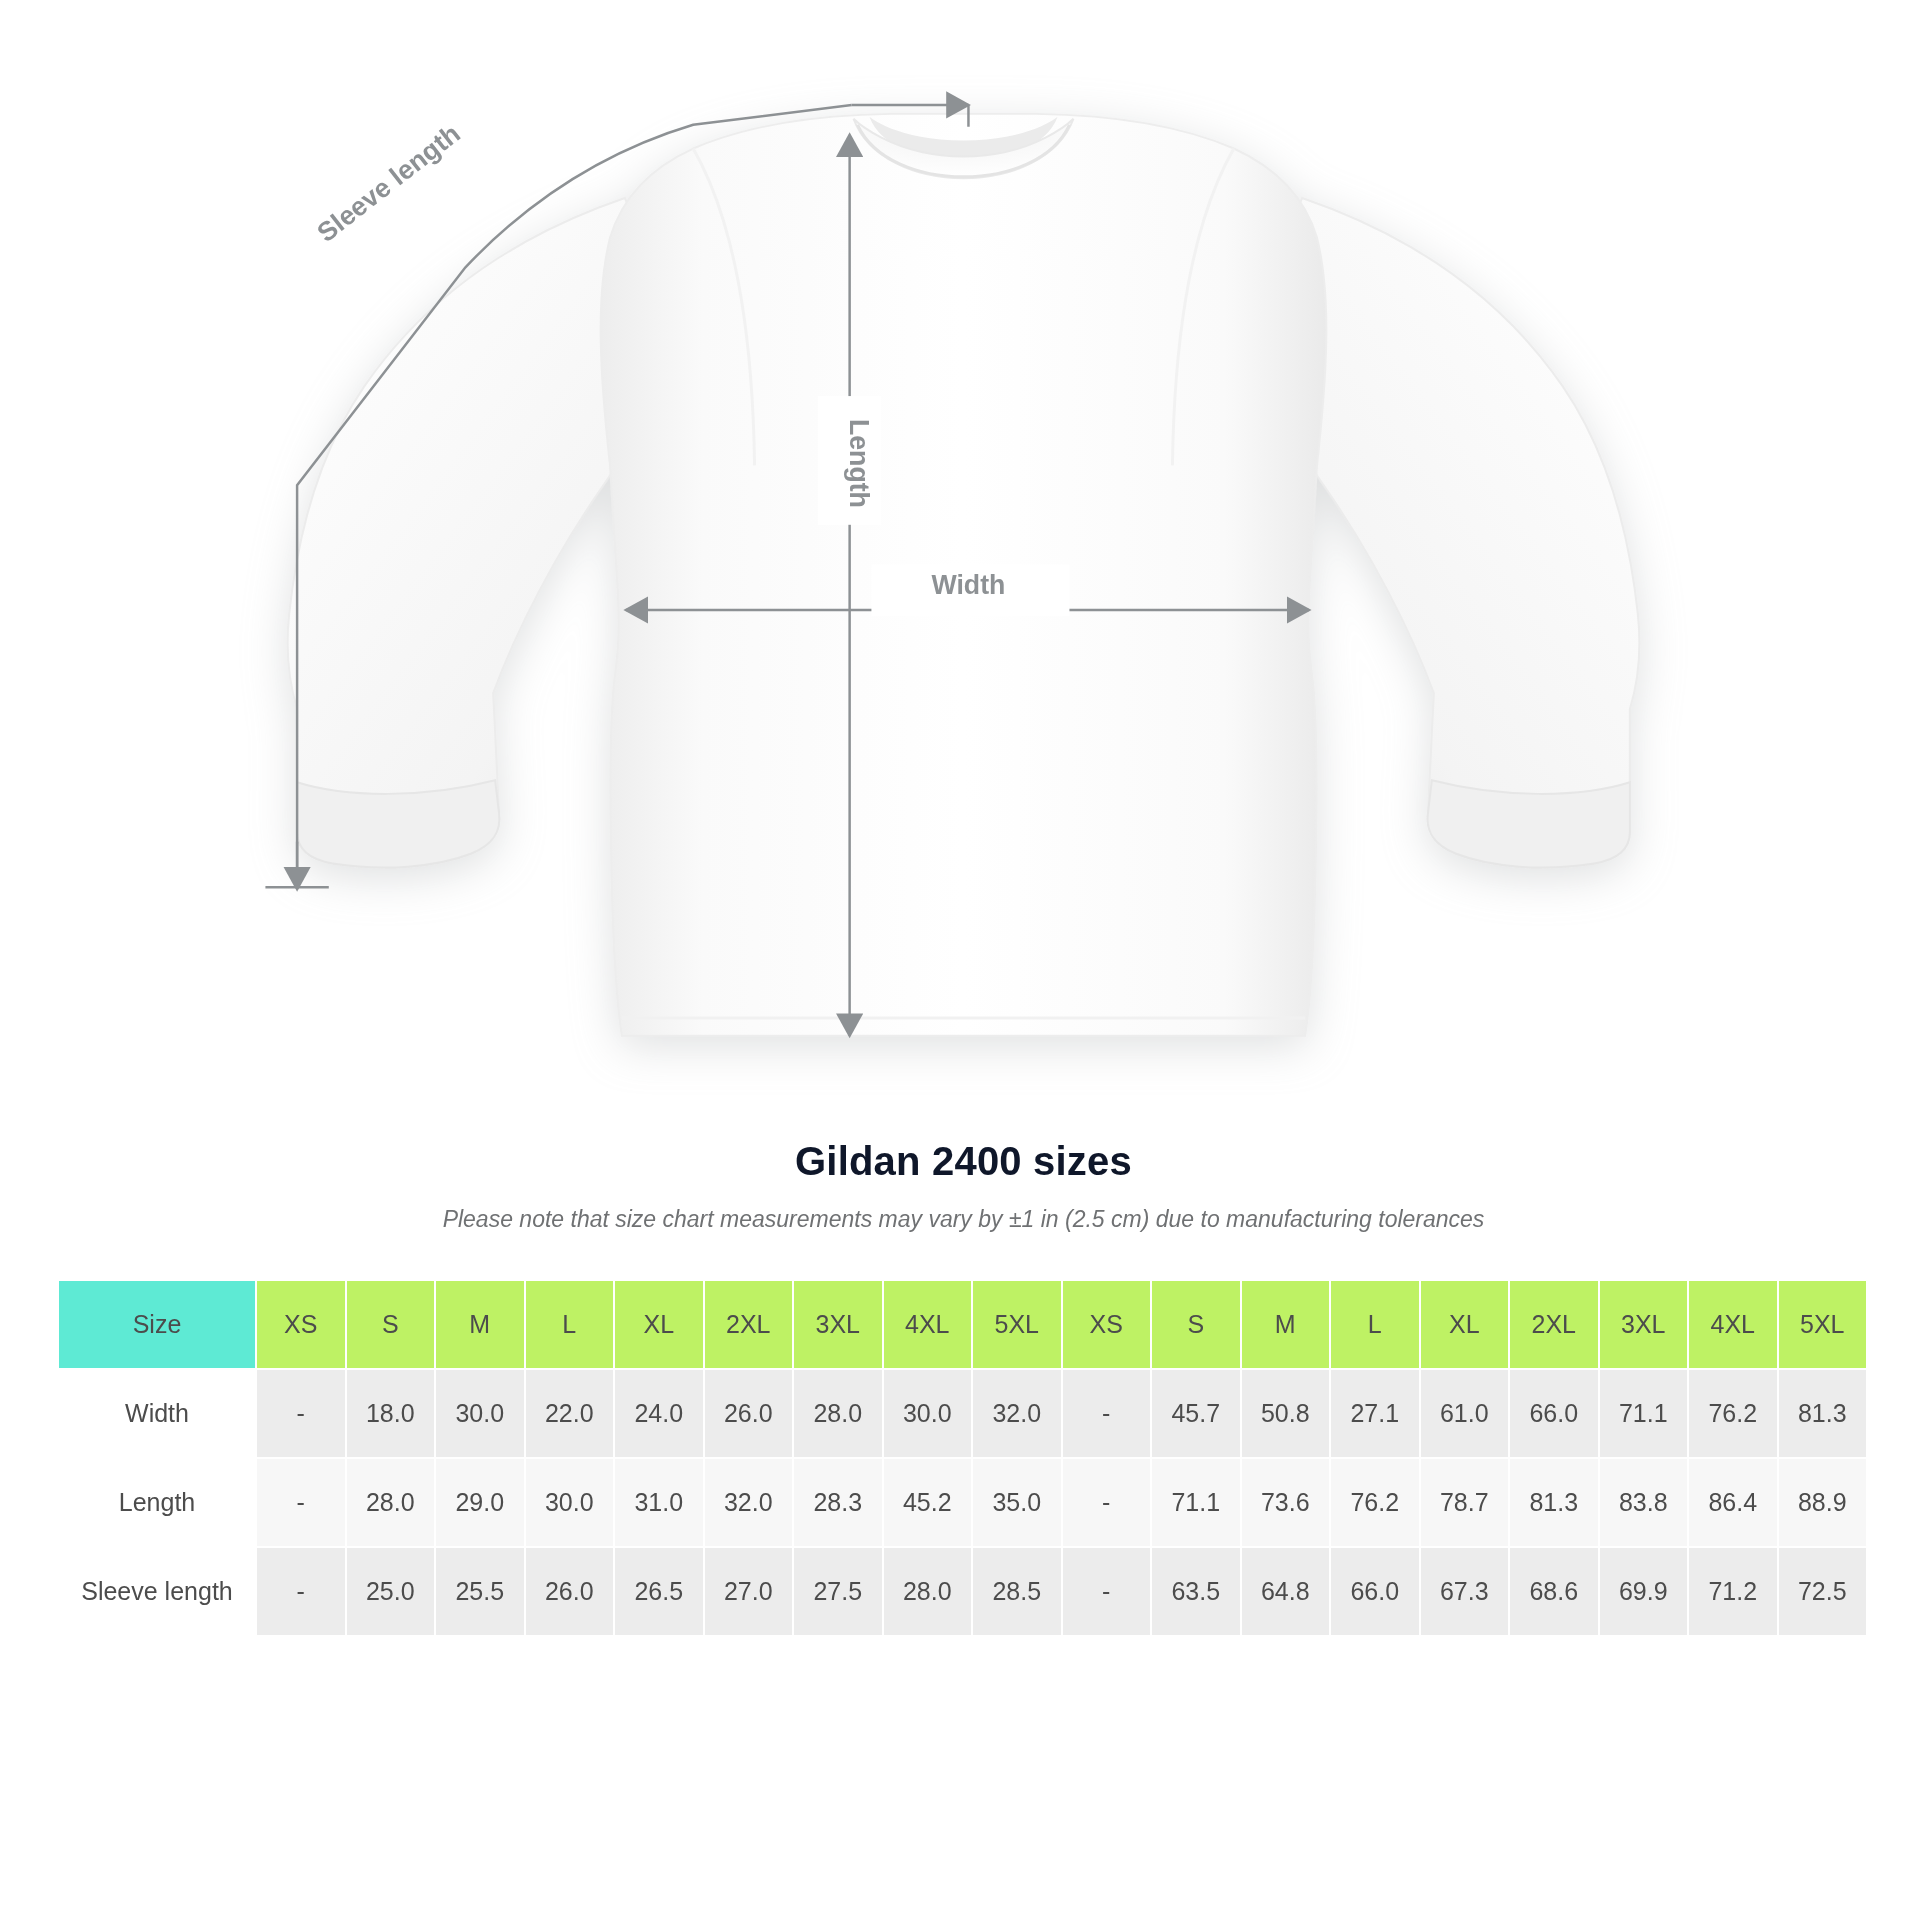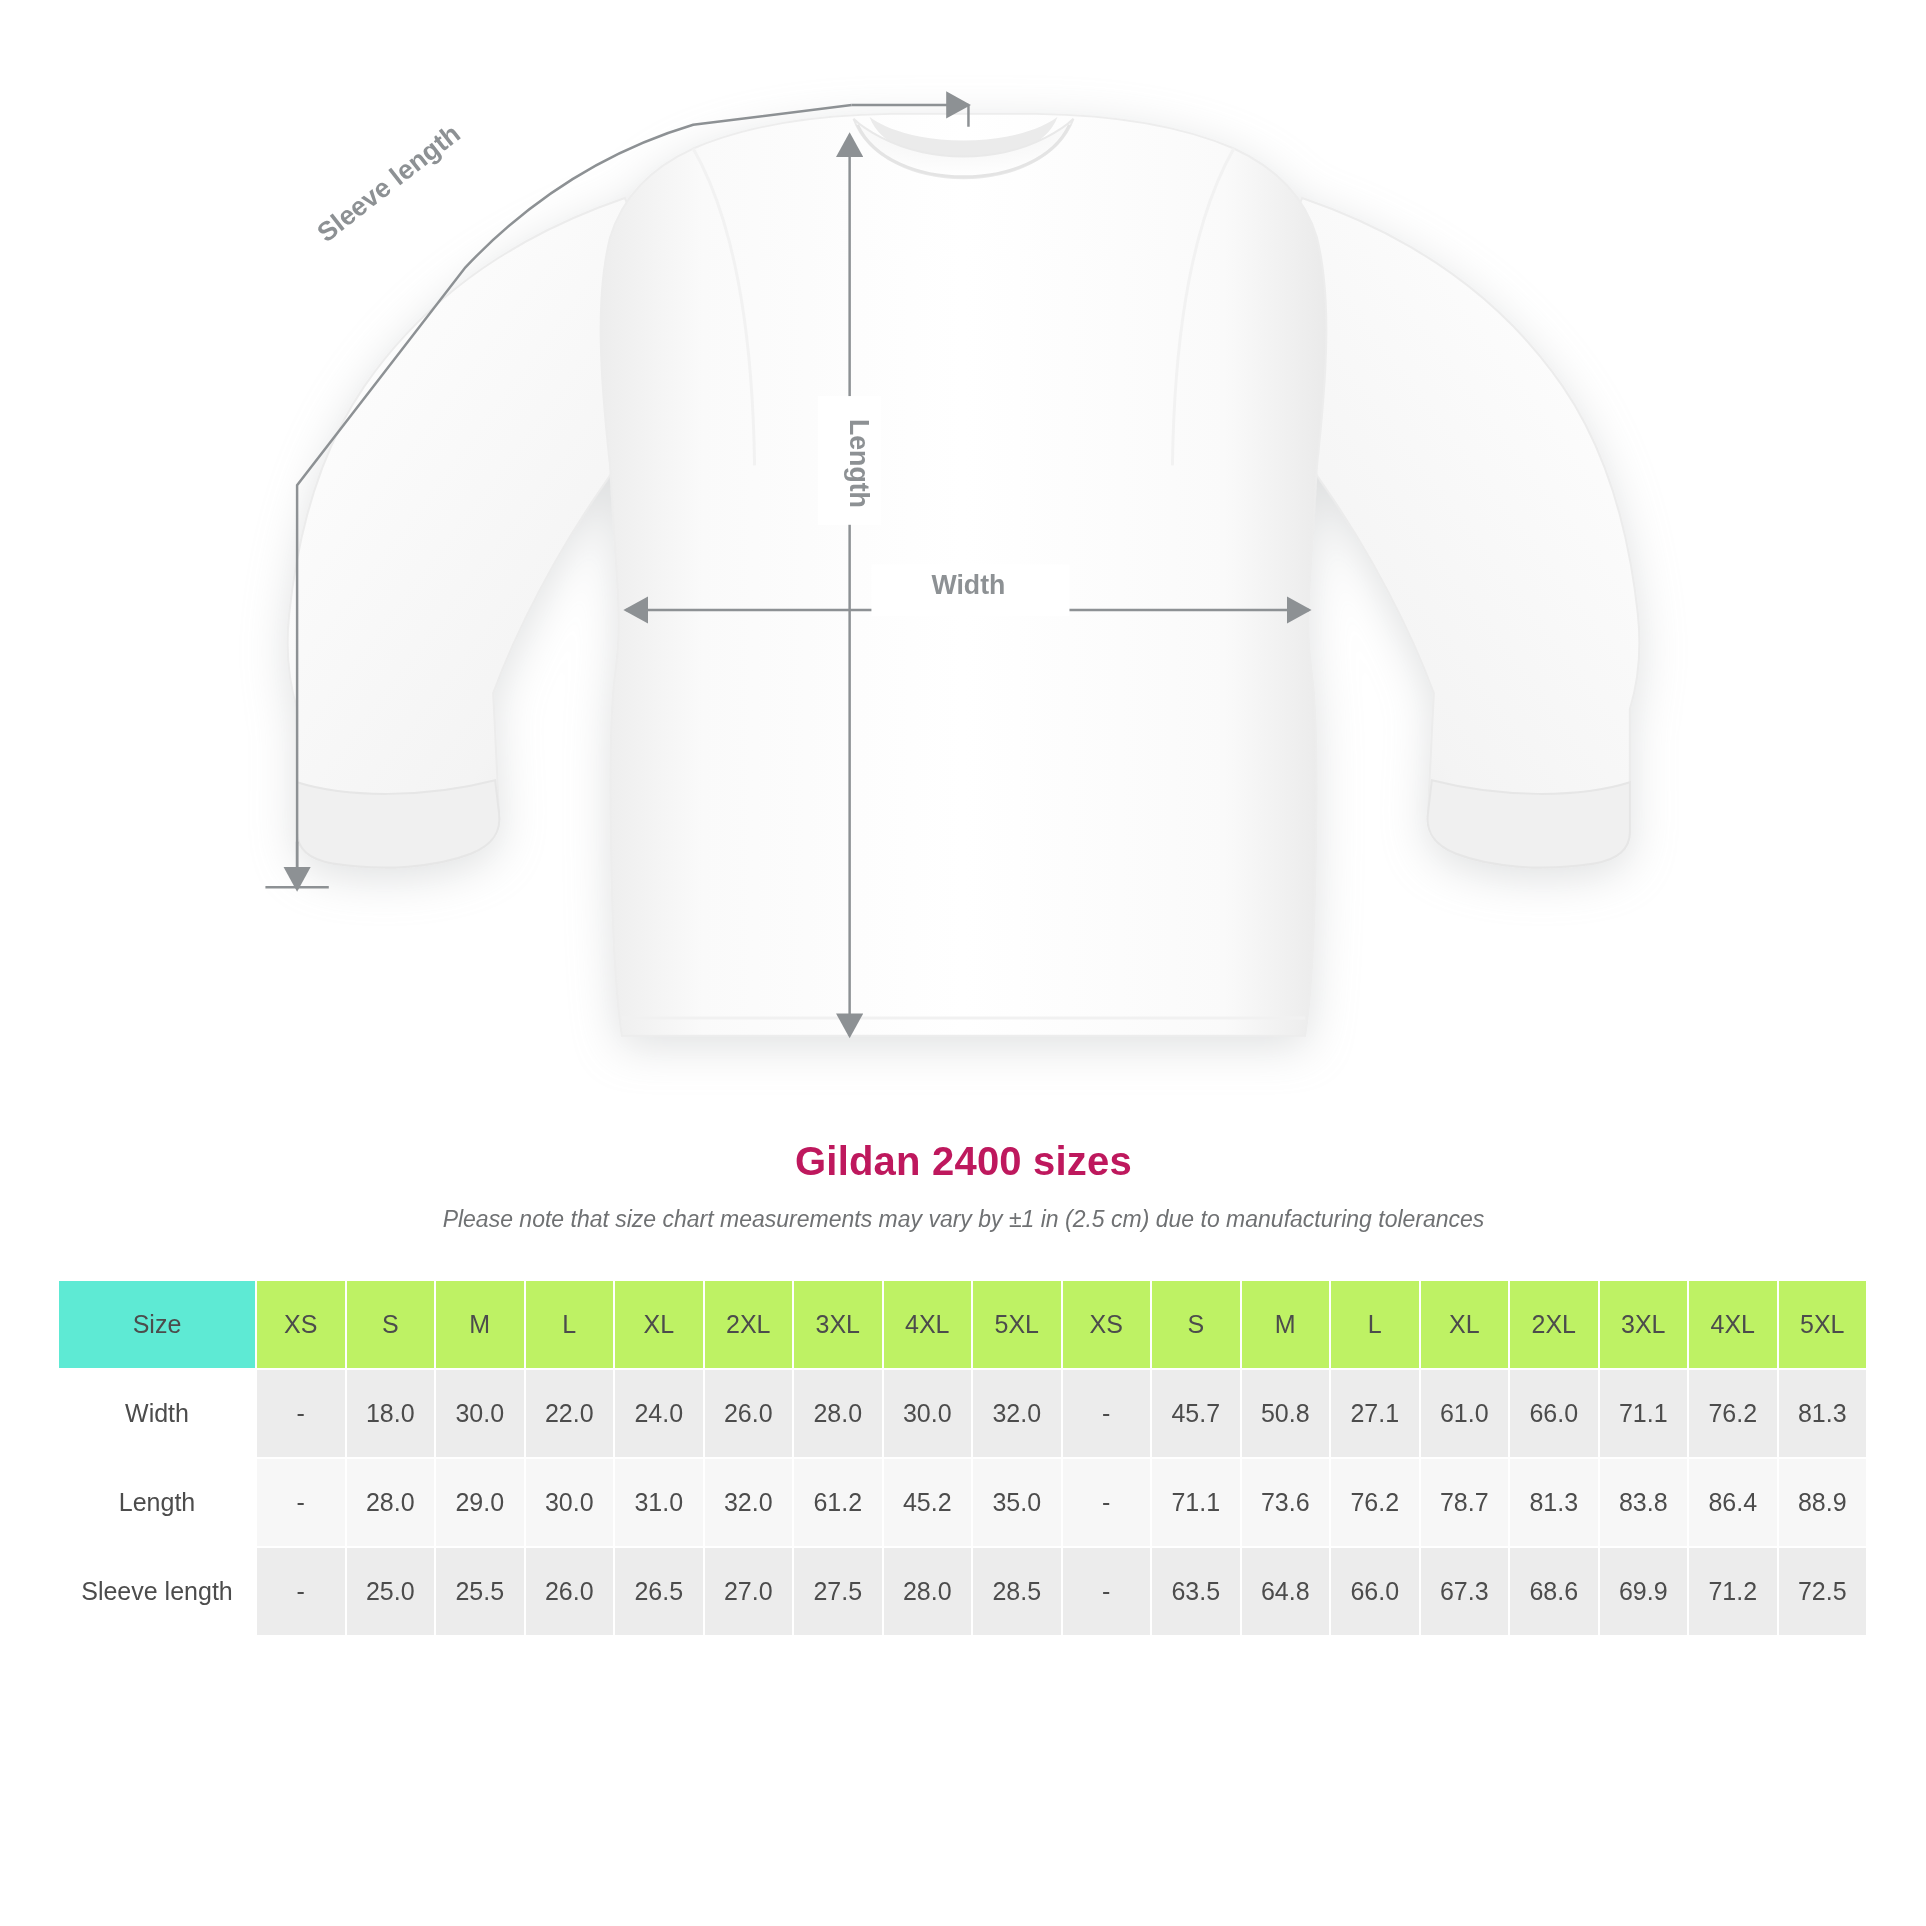--- a/index.html
+++ b/index.html
@@ -31,21 +31,21 @@
     position: absolute;
     top: 0;
     left: 0;
   }
 
   
   .chart-title {
     text-align: center;
     font-size: 40px;
     font-weight: bold;
-    color: #be185d;
+    color: #0f172a;
     margin: 0;
     padding-top: 30px;
     letter-spacing: 0.2px;
   }
   .chart-note {
     text-align: center;
     font-size: 23px;
     font-style: italic;
     color: #6f7173;
     margin: 0;
@@ -288,21 +288,21 @@
         </tr>
 
         <tr class="band-white">
           <td class="rowlabel row-label">Length</td>
           <td>-</td>
           <td>28.0</td>
           <td>29.0</td>
           <td>30.0</td>
           <td>31.0</td>
           <td>32.0</td>
-          <td>61.2</td>
+          <td>28.3</td>
           <td>45.2</td>
           <td>35.0</td>
           <td>-</td>
           <td>71.1</td>
           <td>73.6</td>
           <td>76.2</td>
           <td>78.7</td>
           <td>81.3</td>
           <td>83.8</td>
           <td>86.4</td>

